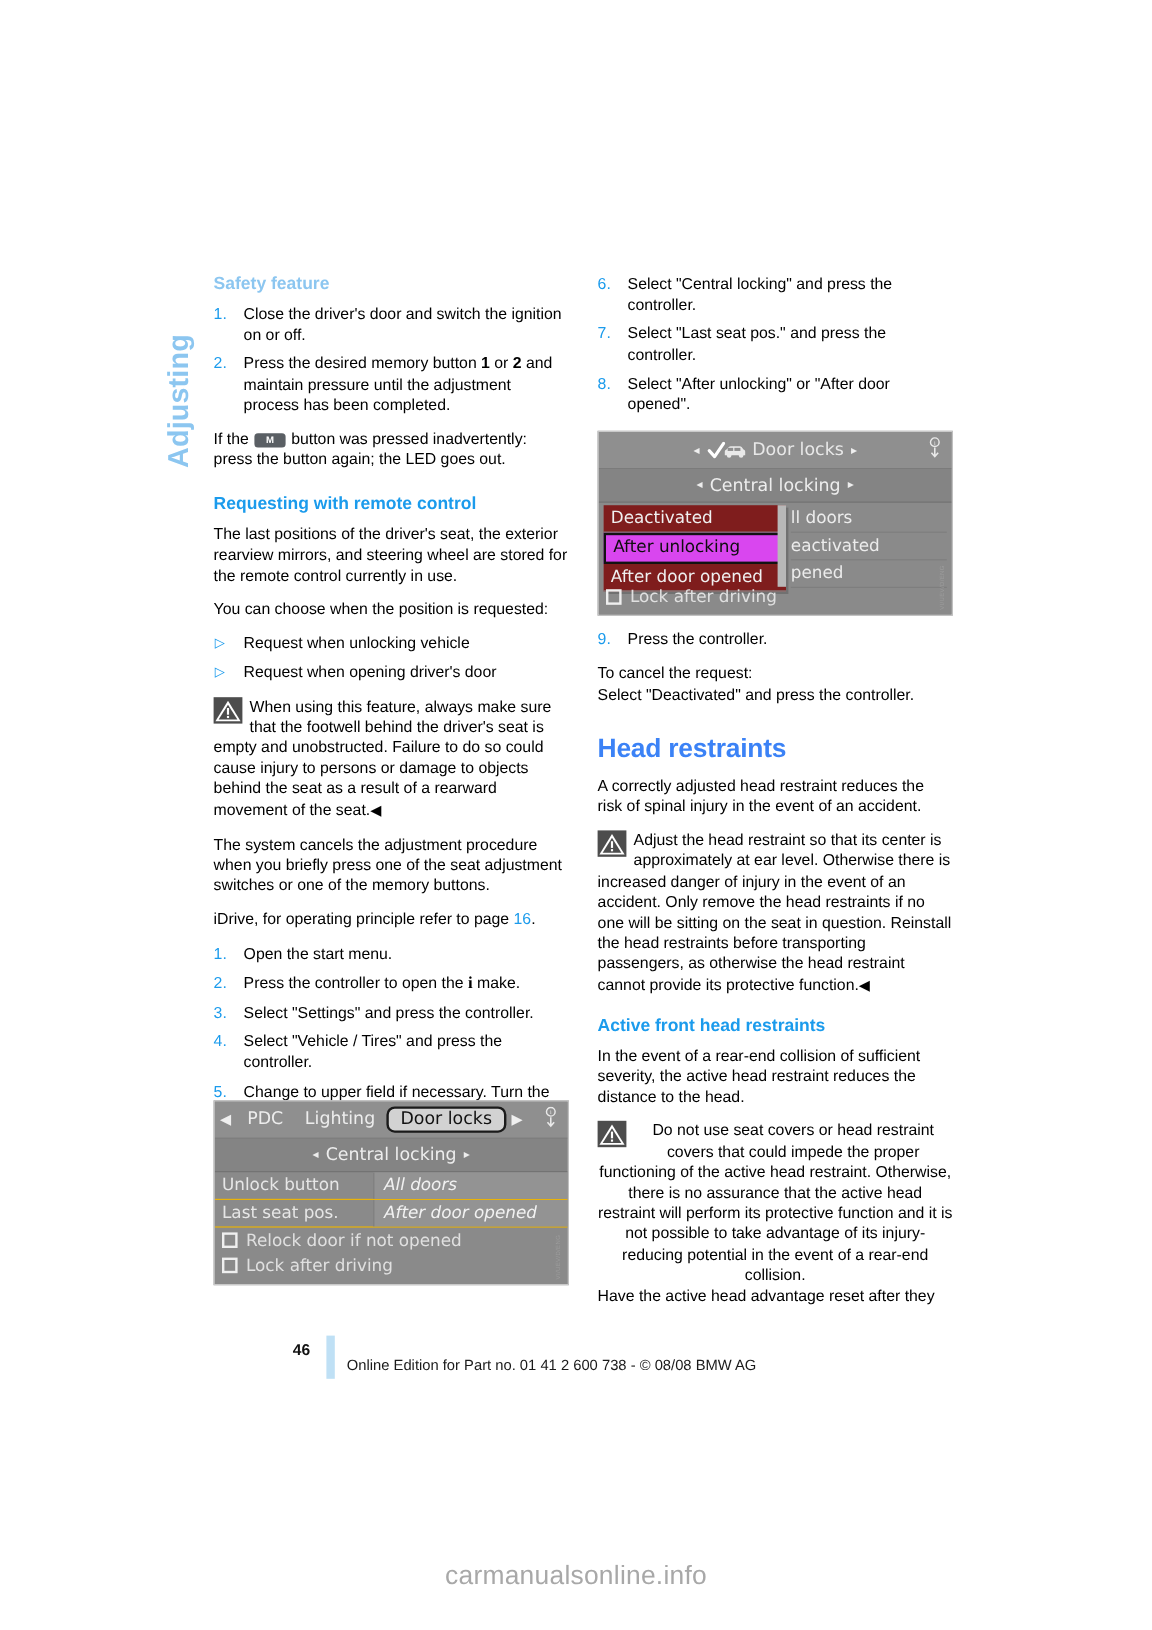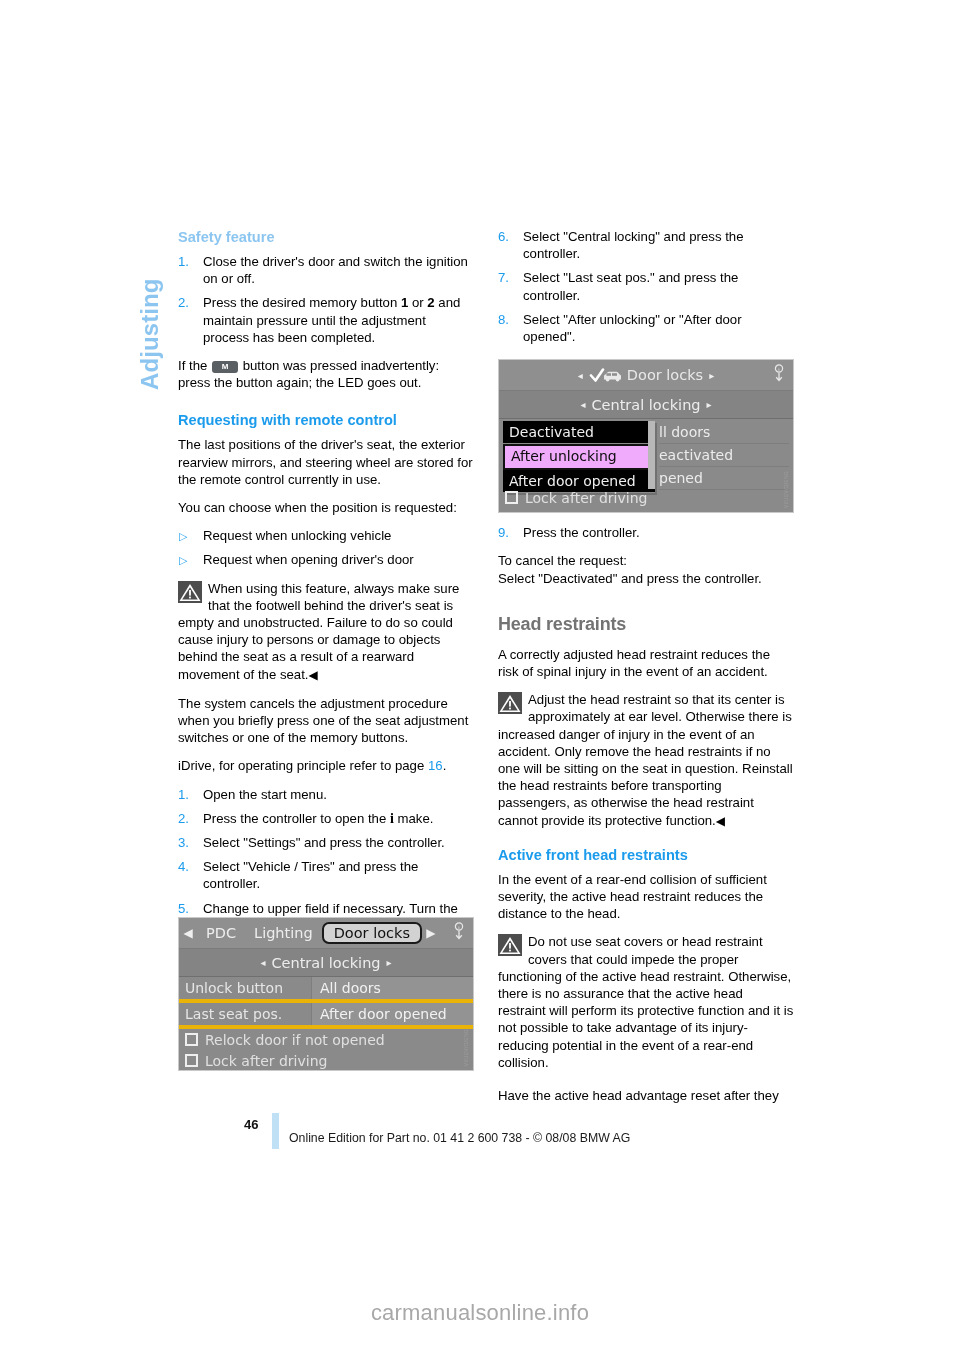--- a/index.html
+++ b/index.html
@@ -56,23 +56,23 @@
 
   h2.sec {
     font-size: 14.6px;
     font-weight: bold;
     color: #8cc6f0;
     margin: 0 0 7px 0;
     line-height: 18px;
   }
   h2.sec.strong { color: #1b9bec; }
   h1.chapter {
-    font-size: 18px;
+    font-size: 22px;
     font-weight: bold;
-    color: #737373;
+    color: #3b82f6;
     margin: 0 0 9px 0;
     line-height: 26px;
     letter-spacing: -0.2px;
   }
 
   p.para {
     margin: 0 0 11px 0;
   }
   p.para.nogap { margin-bottom: 0px; }
 
@@ -214,37 +214,38 @@
   .id-centerbar .mk { font-size: 10px; margin: 0 6px; }
   .id-body {
     position: relative;
     height: 94px;
     background: #8a8a8a;
   }
   .id-row {
     display: flex;
     height: 22px;
     align-items: center;
-    border-bottom: 4px solid #eab308;
+    border-bottom: 1px solid #eab308;
   }
   .id-row .lbl {
     width: 126px;
     padding-left: 6px;
     color: #e6e6e6;
     font-size: 14px;
   }
   .id-row .val {
     flex: 1;
     padding-left: 8px;
     color: #f2f2f2;
     font-size: 14px;
     background: #939393;
     height: 22px;
     line-height: 22px;
     border-left: 1px solid #7e7e7e;
+    font-style: italic;
   }
   .id-check {
     display: flex;
     align-items: center;
     height: 21px;
     padding-left: 6px;
     color: #e0e0e0;
     font-size: 14px;
     text-align: right;
   }
@@ -263,25 +264,25 @@
     width: 152px;
     background: #9a9a9a;
     box-shadow: 2px 2px 0 rgba(0,0,0,0.18);
   }
   .id-popup .opt {
     height: 22px;
     line-height: 22px;
     padding-left: 6px;
     color: #f0f0f0;
     font-size: 14px;
-    background: #000000;
+    background: #7f1d1d;
     border-bottom: 1px solid #8a8a8a;
   }
   .id-popup .opt.sel {
-    background: #f0abfc;
+    background: #d946ef;
     color: #0d0d0d;
     border: 2px solid #121212;
     height: 22px;
     line-height: 20px;
   }
   .id-scroll {
     position: absolute;
     right: 0px;
     top: 0px;
     width: 7px;
@@ -490,21 +491,21 @@
           <rect x="11.1" y="15.6" width="1.8" height="1.8" fill="#ffffff"></rect>
         </svg>
       </span>
       <span>Adjust the head restraint so that its center is approximately at ear level. Otherwise there is increased danger of injury in the event of an accident. Only remove the head restraints if no one will be sitting on the seat in question. Reinstall the head restraints before transporting passengers, as otherwise the head restraint cannot provide its protective function.</span><span class="warn-end">◀</span>
     </p>
 
     <h2 class="sec strong" style="margin-top:16px;">Active front head restraints</h2>
 
     <p class="para">In the event of a rear-end collision of sufficient severity, the active head restraint reduces the distance to the head.</p>
 
-    <p class="warn" style="margin-bottom:16px;">
+    <p class="warn" style="margin-bottom:0;text-align:center;">
       <span class="warn-icon">
         <svg width="24" height="22" viewBox="0 0 24 22" aria-hidden="true">
           <polygon points="12,3 22.5,20 1.5,20" fill="#ffffff"></polygon>
           <polygon points="12,6.2 19.8,18.6 4.2,18.6" fill="#4d4d4d"></polygon>
           <rect x="11.1" y="9" width="1.8" height="5.6" fill="#ffffff"></rect>
           <rect x="11.1" y="15.6" width="1.8" height="1.8" fill="#ffffff"></rect>
         </svg>
       </span>
       <span>Do not use seat covers or head restraint covers that could impede the proper functioning of the active head restraint. Otherwise, there is no assurance that the active head restraint will perform its protective function and it is not possible to take advantage of its injury-reducing potential in the event of a rear-end collision.</span>
     </p>

